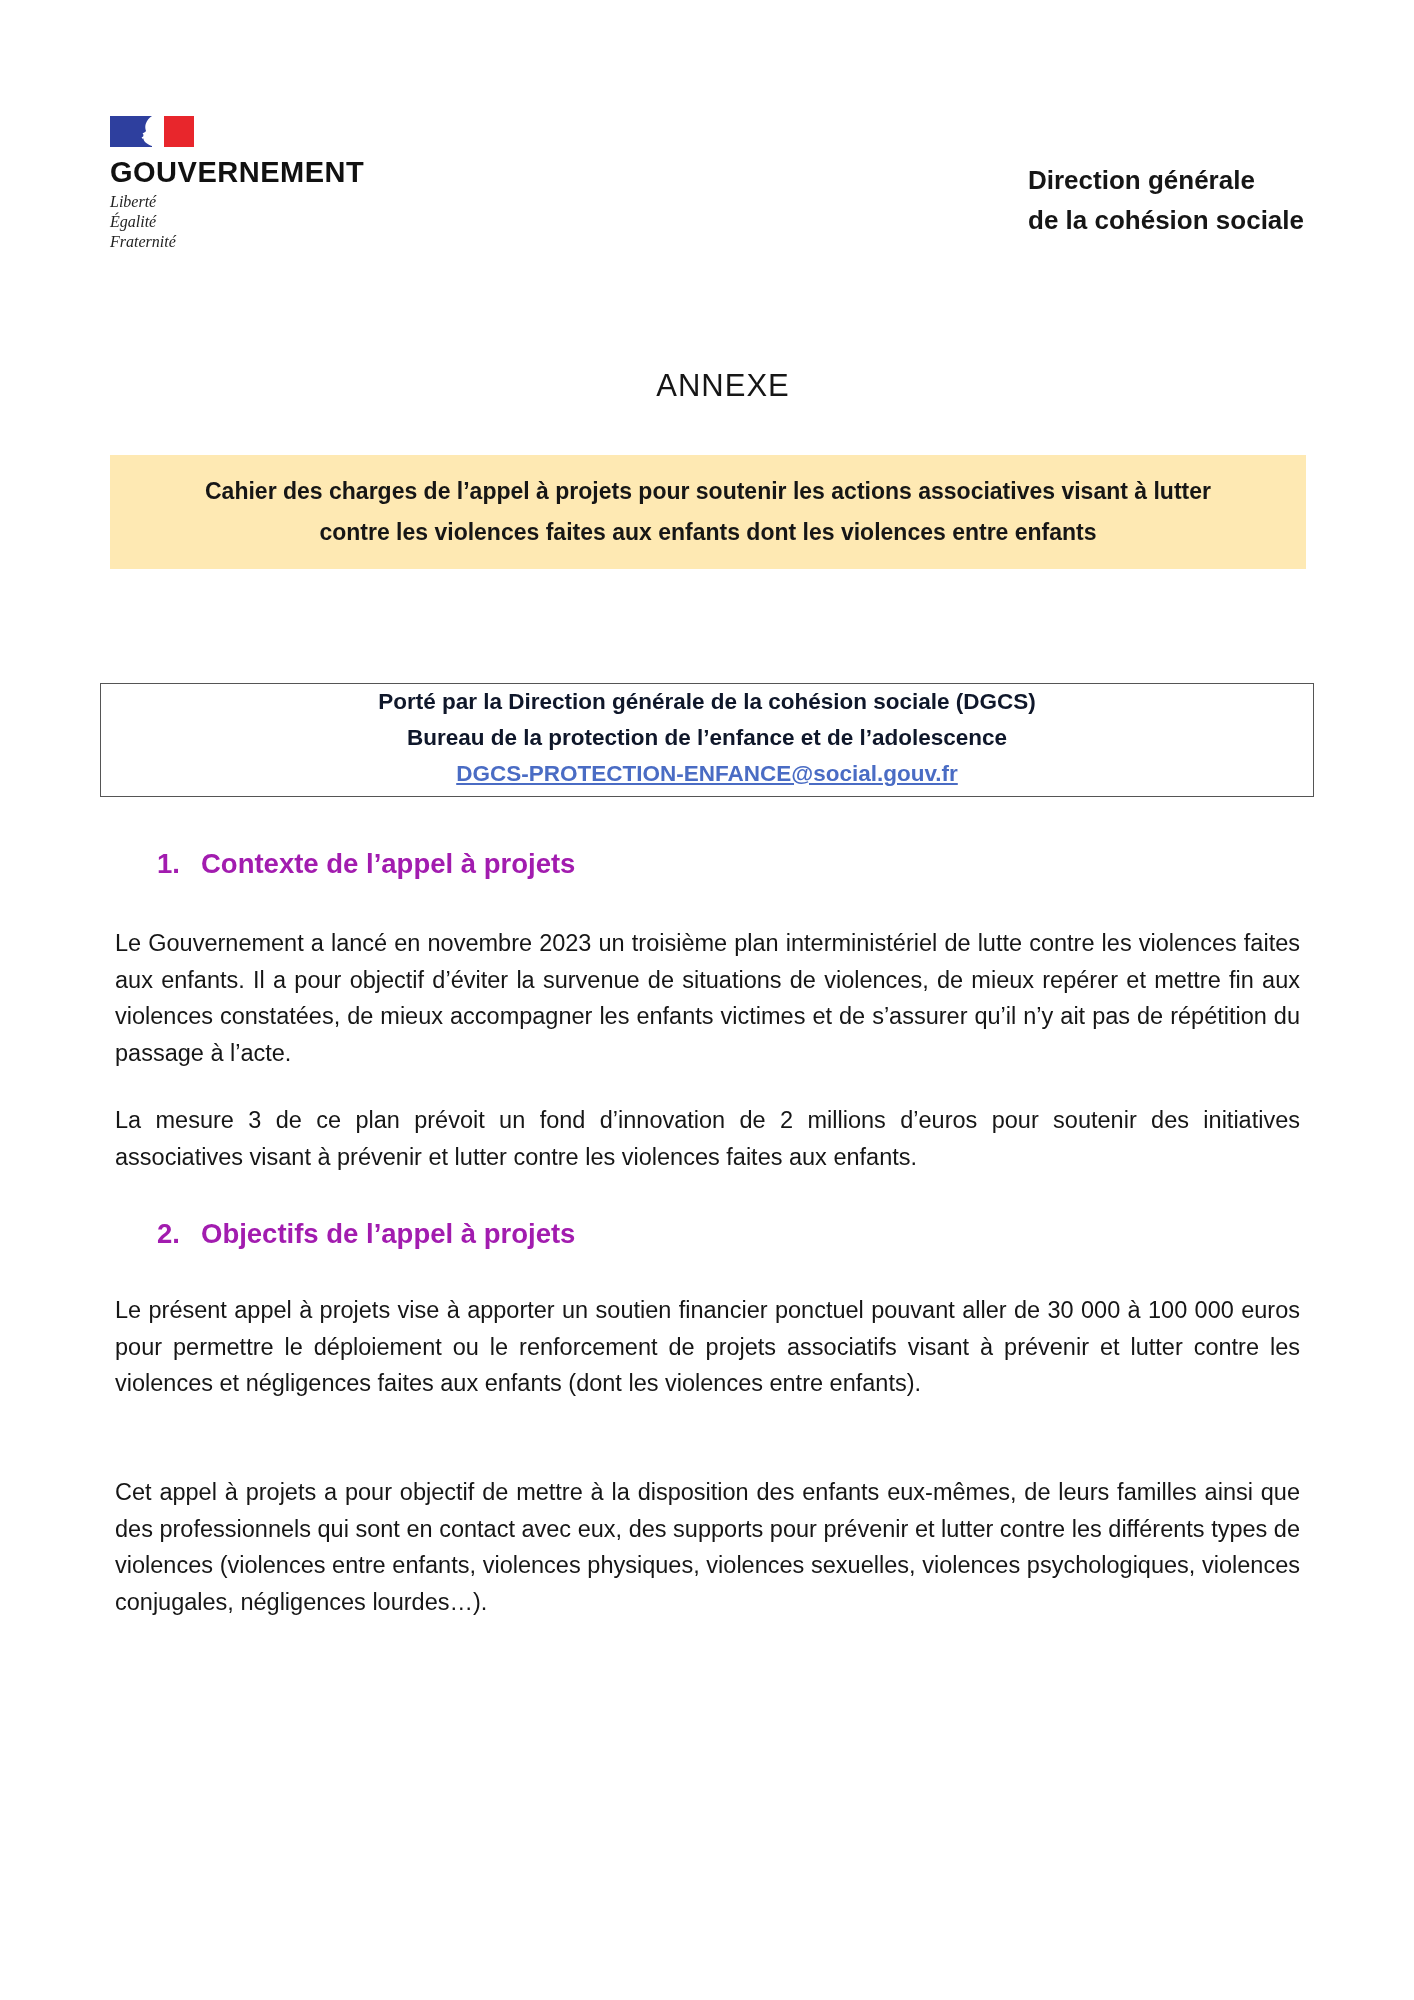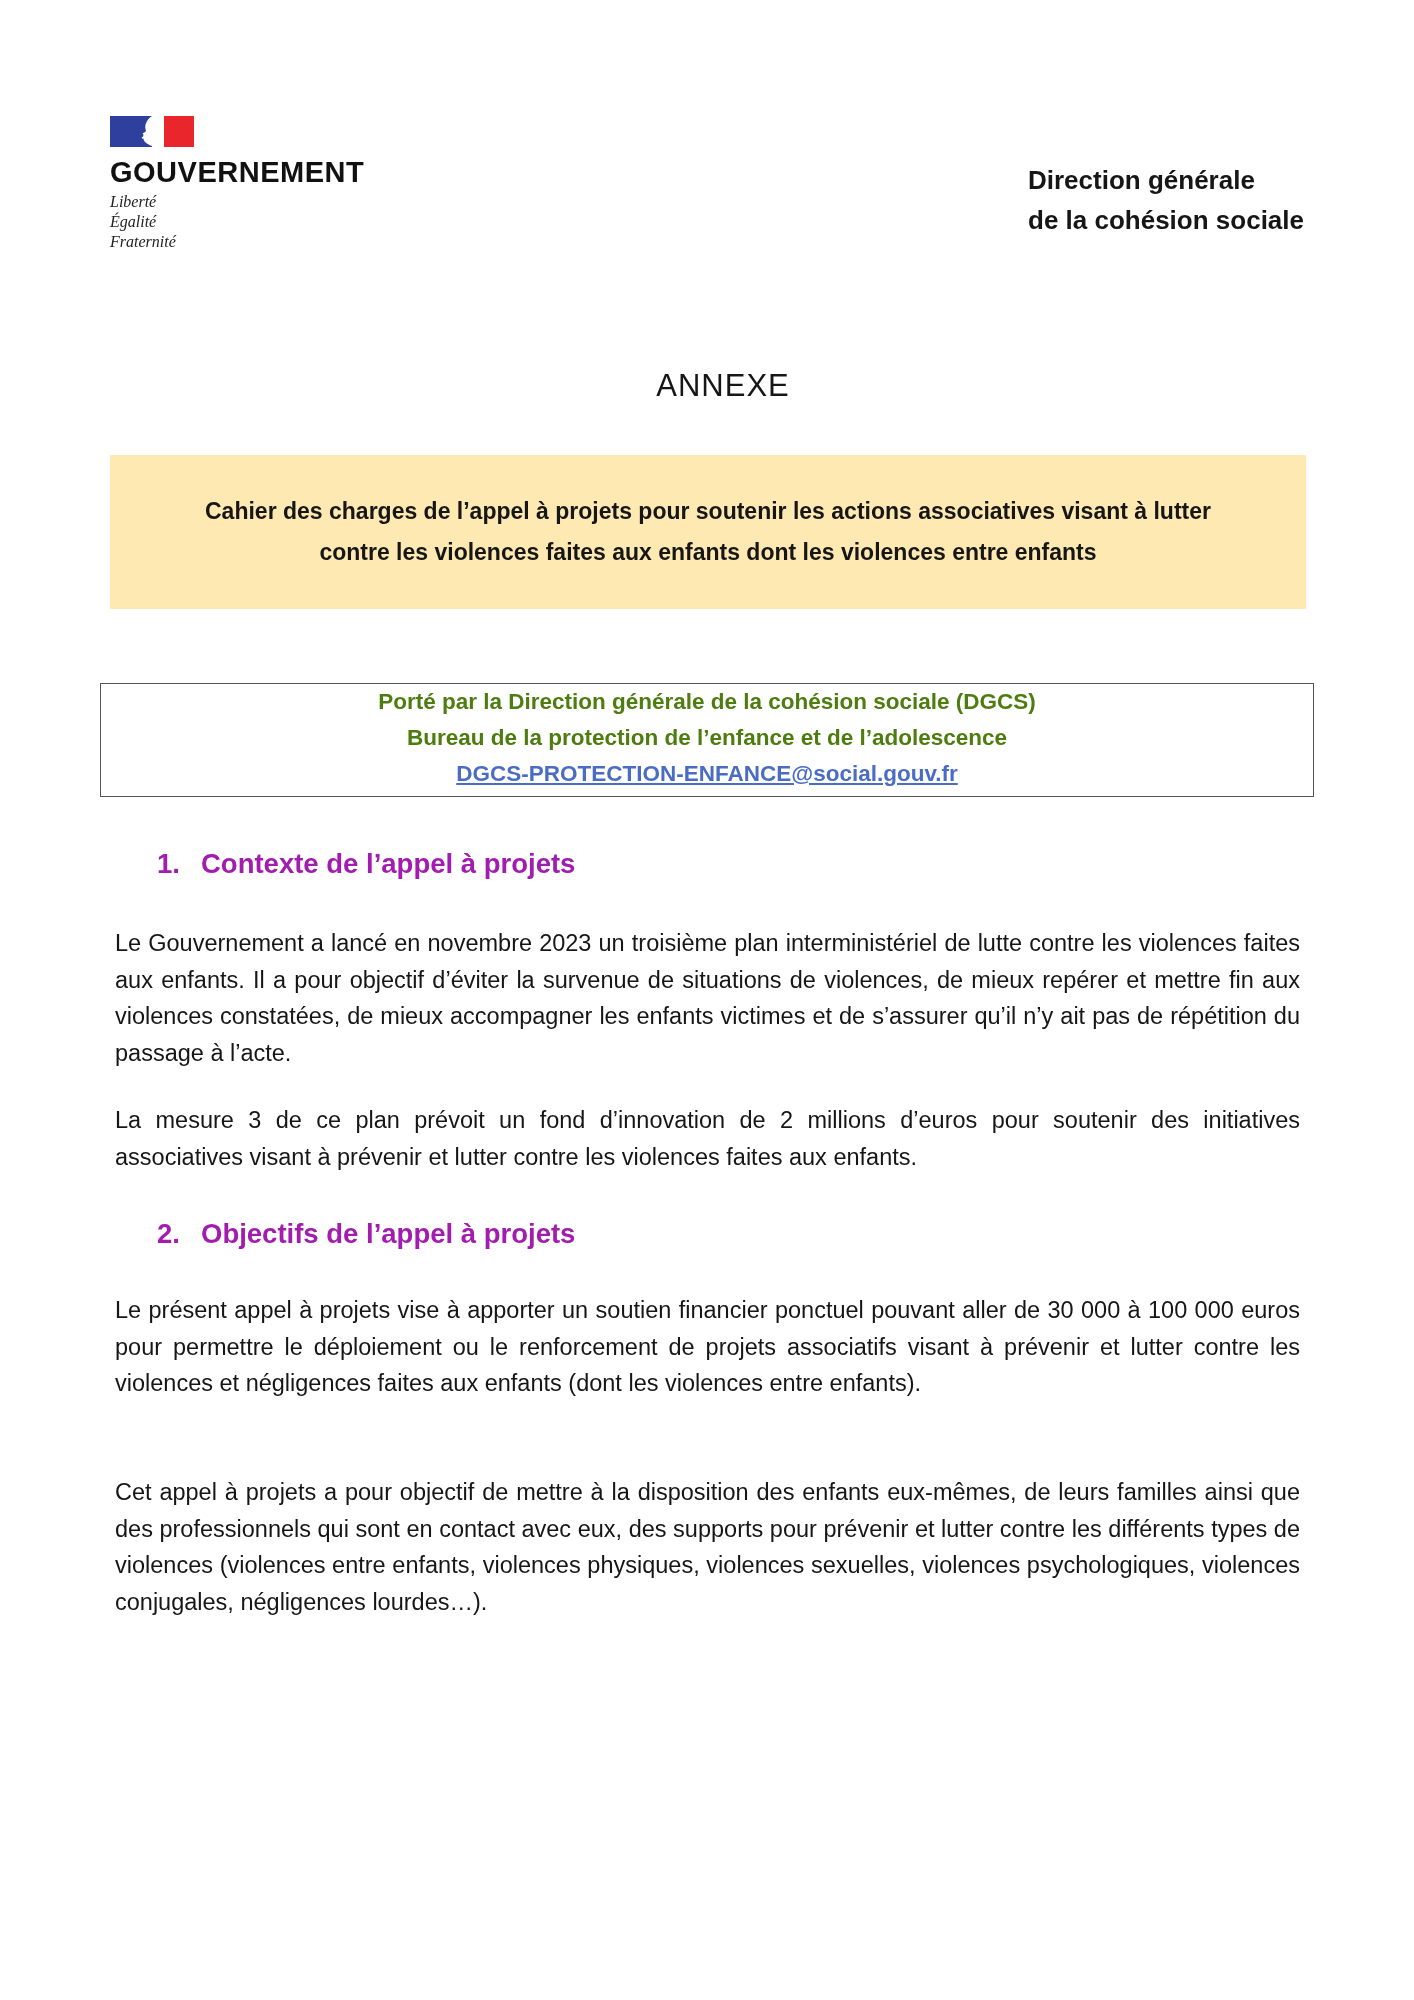--- a/index.html
+++ b/index.html
@@ -26,31 +26,31 @@
     }
 
     
     .dir { right: 110px; top: 160px; text-align: left; font-weight: bold; font-size: 26px; line-height: 40px; color: #161616; }
 
     
     .annexe { left: 0; width: 1414px; top: 368px; text-align: center; font-size: 31px; letter-spacing: 1px; color: #161616; padding-left: 16px; }
 
     
     .yellow {
-      left: 110px; top: 455px; width: 1196px; height: 154px; background: #fee9b3;
+      left: 110px; top: 455px; width: 1196px; height: 114px; background: #fee9b3;
       display: flex; align-items: center; justify-content: center; text-align: center;
     }
     .yellow-text { font-weight: bold; font-size: 23px; line-height: 41px; color: #161616; width: 1180px; }
 
     
     .bordered {
       left: 100px; top: 683px; width: 1212px; height: 112px; border: 1.5px solid #555;
       text-align: center; font-size: 22.5px; line-height: 36px;
     }
-    .bordered .l1, .bordered .l2 { font-weight: bold; color: #4d7c0f; }
+    .bordered .l1, .bordered .l2 { font-weight: bold; color: #0f172a; }
     .bordered .email { color: #4a6cc4; text-decoration: underline; font-weight: bold; }
 
     
     .h-sec { left: 157px; font-weight: bold; font-size: 27.5px; color: #a21caf; }
     .h-sec .num { display: inline-block; width: 44px; }
 
     
     .para {
       left: 115px; width: 1185px; font-size: 23.5px; line-height: 36.5px; color: #161616;
       text-align: justify;

